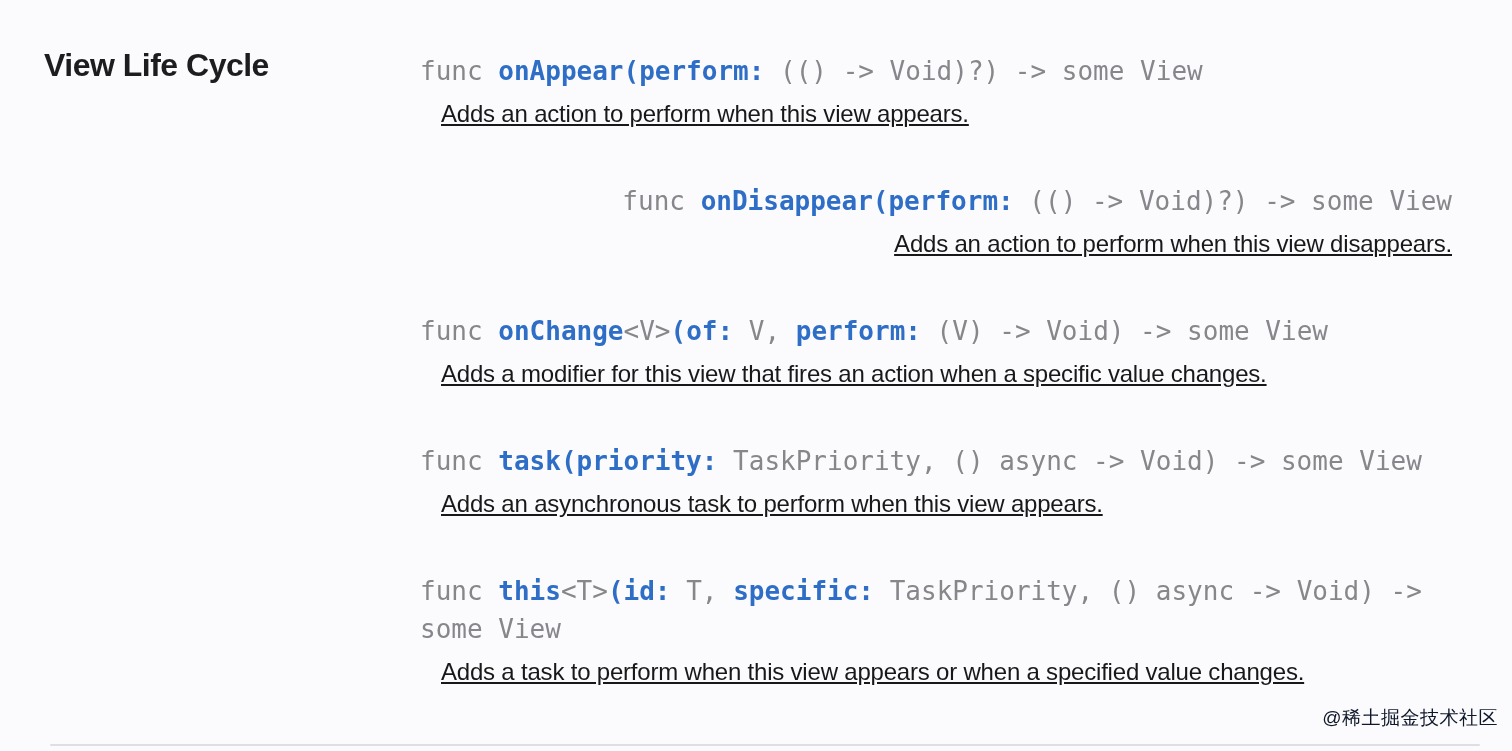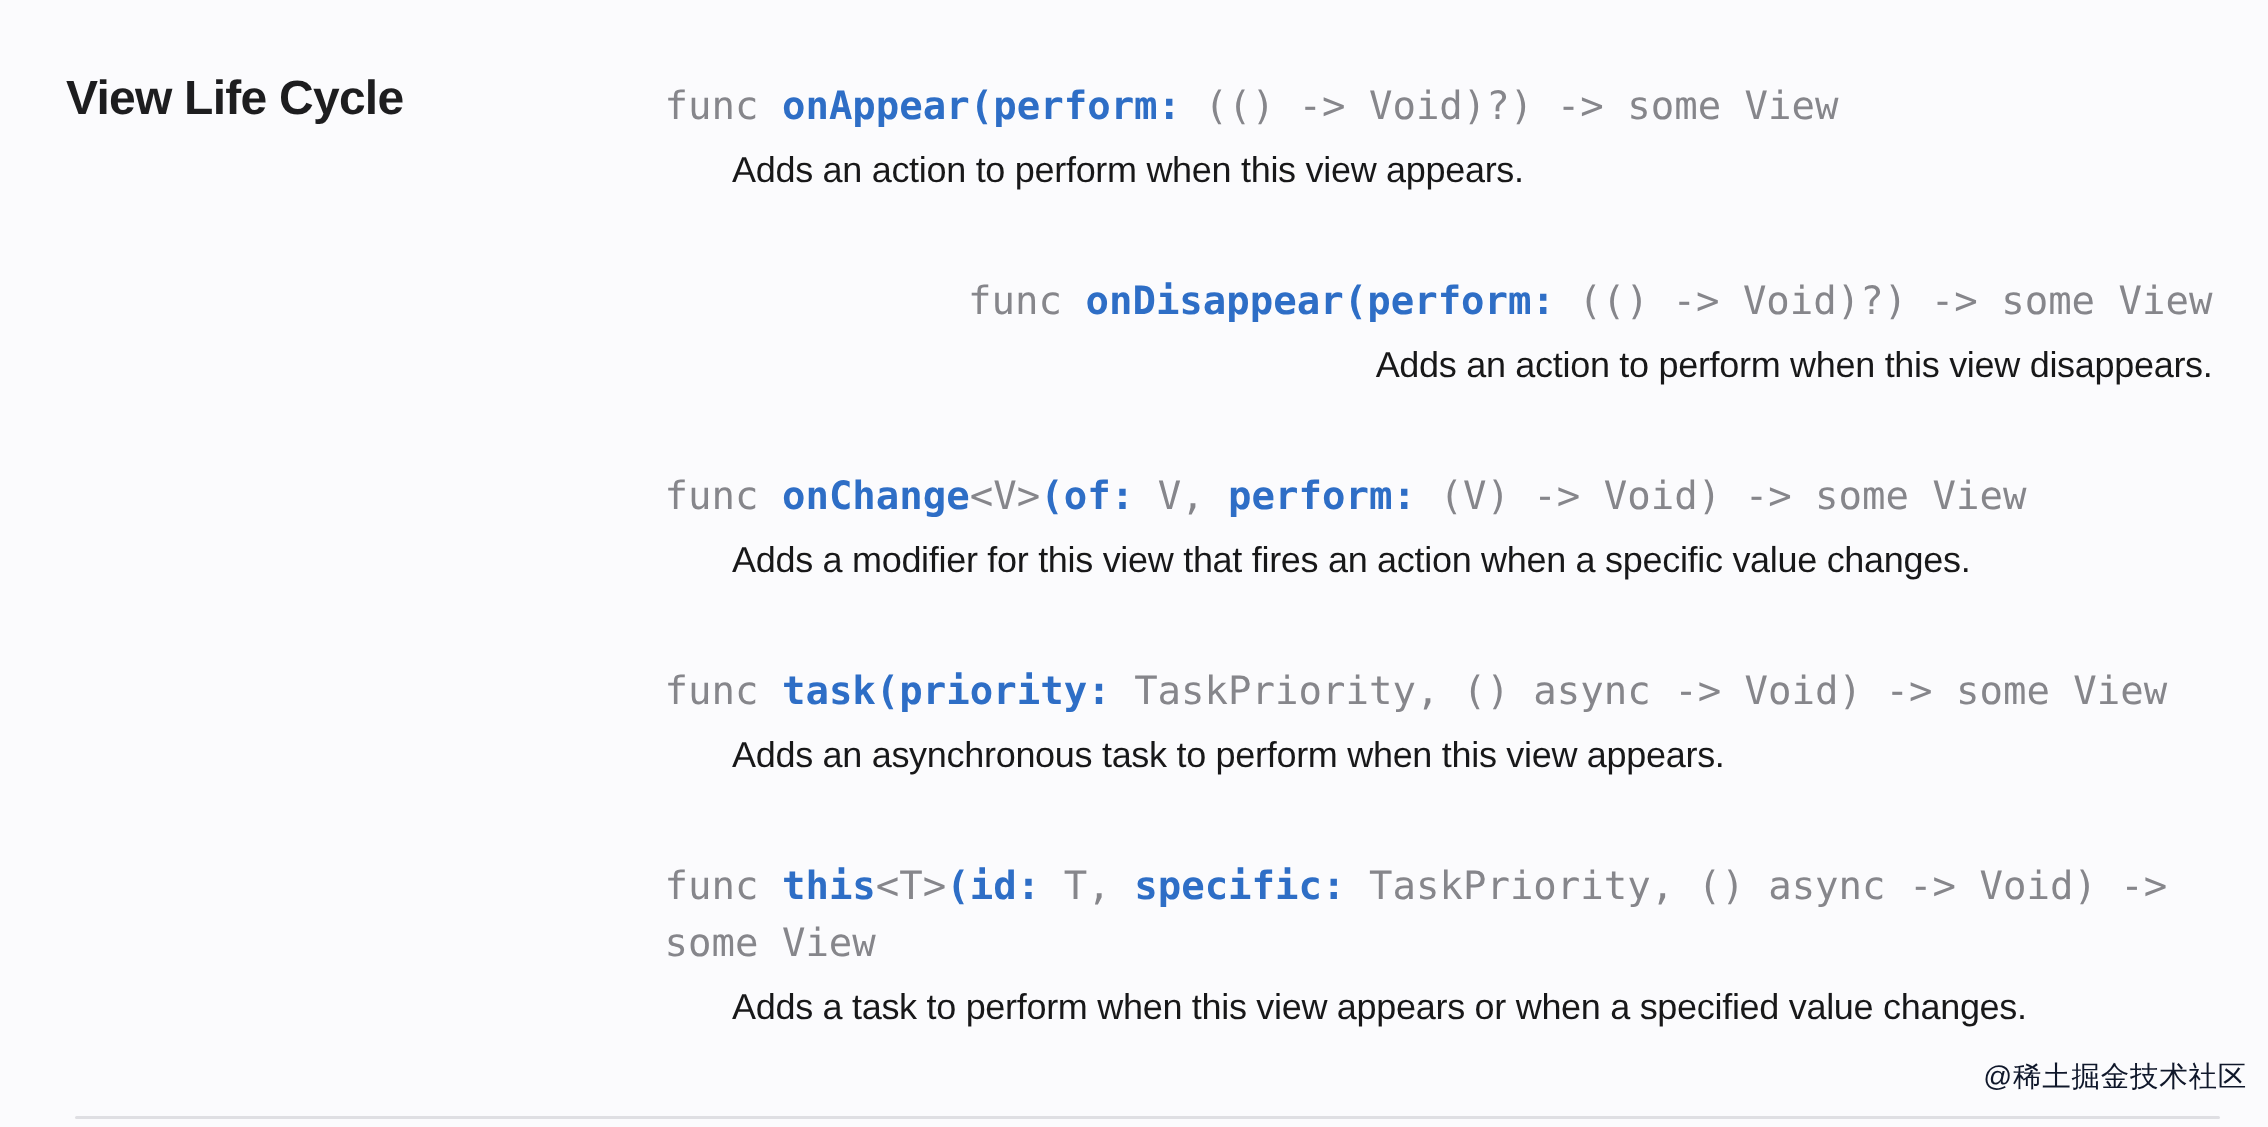--- a/index.html
+++ b/index.html
@@ -16,21 +16,21 @@
     left: 44px;
     top: 47px;
     font-size: 32px;
     font-weight: 700;
     letter-spacing: -0.5px;
     color: #1d1d1f;
     text-align: right;
   }
   .api-list {
     position: absolute;
-    left: 443px;
+    left: 420px;
     top: 0;
     width: 1032px;
     height: 532px;
   }
   .api-entry {
     position: absolute;
     left: 0;
     width: 1032px;
   }
   .api-entry:nth-of-type(1) { top: 52px; }
@@ -44,25 +44,26 @@
     line-height: 38px;
     color: #86868b;
     cursor: pointer;
     white-space: normal;
     word-spacing: 0;
   }
   .code-gray { color: #86868b; font-weight: 400; }
   .code-blue { color: #2e6ec6; font-weight: 600; }
   .api-description {
     margin-top: 9px;
-    margin-left: 45px;
+    margin-left: 21px;
     font-size: 24px;
     line-height: 30px;
     letter-spacing: -0.2px;
     color: #181819;
+    text-decoration: underline;
   }
   .watermark {
     position: absolute;
     top: 705px;
     right: 14px;
     font-size: 19px;
     letter-spacing: 0.5px;
     color: #0f172a;
   }
   .bottom-divider {

